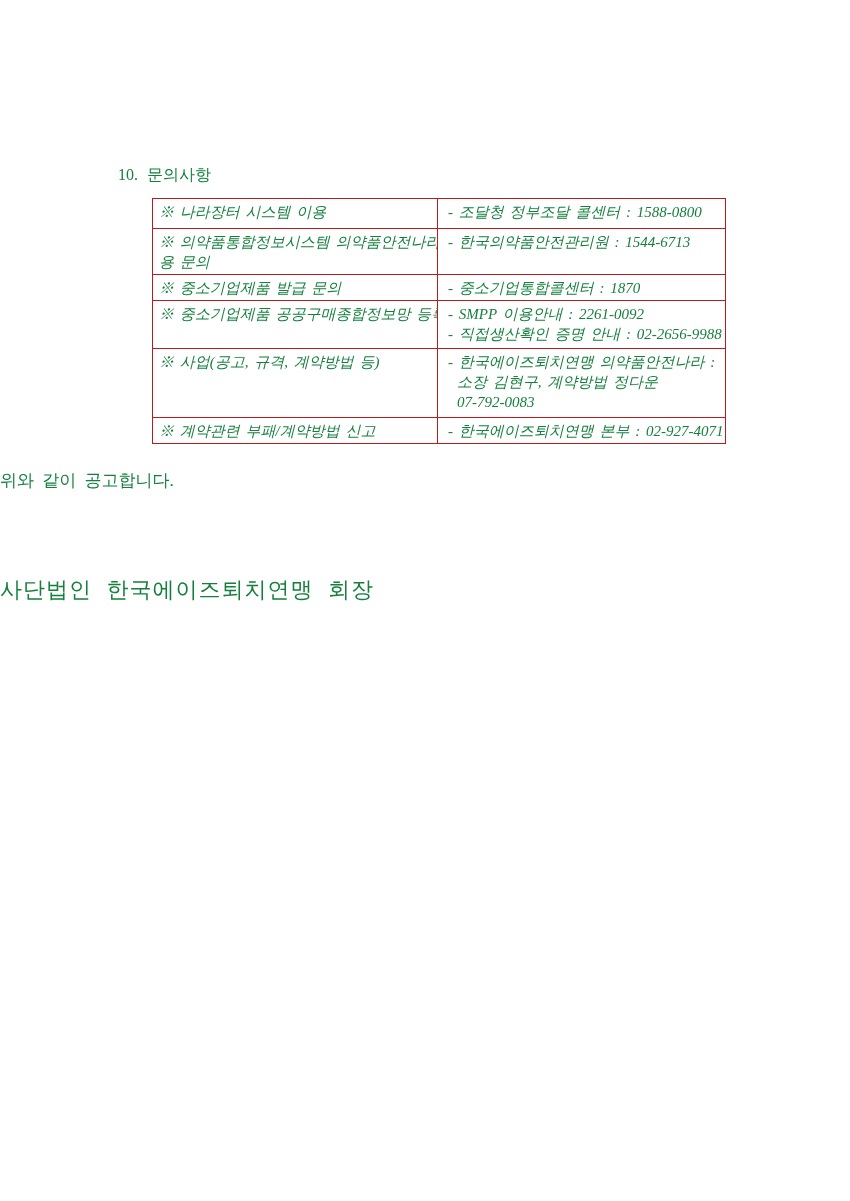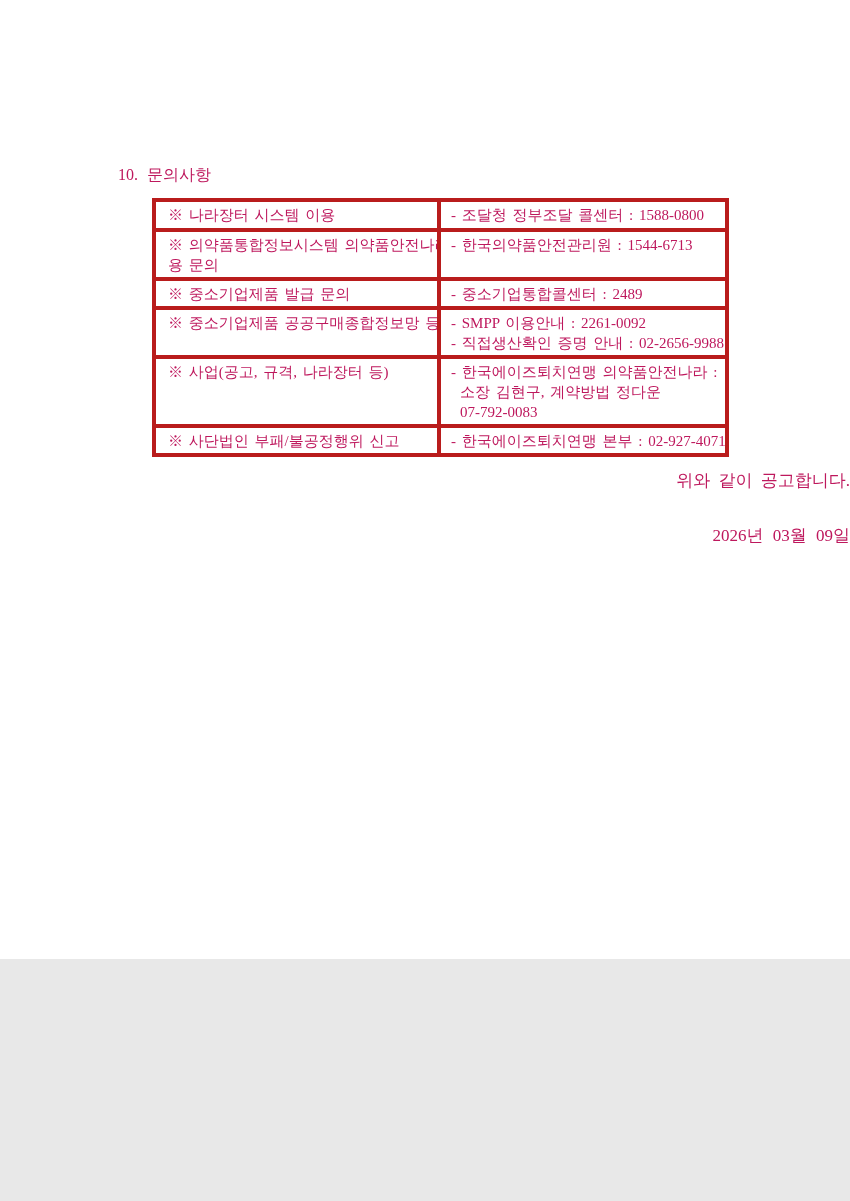--- a/index.html
+++ b/index.html
@@ -1,68 +1,69 @@
 <!DOCTYPE html>
 <html><head>
 <meta charset="utf-8">
 <style>
   * { margin: 0; padding: 0; box-sizing: border-box; }
   html, body { background: #e8e8e8; }
   .page {
     position: relative;
     width: 850px;
-    height: 959px;
+    height: 1201px;
     background: #ffffff;
     font-family: "Liberation Serif", "DejaVu Serif", serif;
-    color: #be185d;
+    color: #15803d;
     overflow: hidden;
   }
   .section-heading {
     position: absolute;
     left: 118px;
     top: 164px;
     font-size: 16px;
     line-height: 21px;
     white-space: nowrap;
   }
   .section-heading .section-number { margin-right: 9px; }
   table.contact-table {
     position: absolute;
     left: 152px;
     top: 198px;
     width: 573px;
     border-collapse: collapse;
     table-layout: fixed;
   }
   table.contact-table td {
-    border: 4px solid #b91c1c;
+    border: 1px solid #b91c1c;
     vertical-align: top;
     font-size: 15px;
     line-height: 20px;
-    padding: 3px 4px 2px 12px;
+    padding: 3px 4px 2px 6px;
     word-spacing: 2px;
     overflow: hidden;
+    font-style: italic;
   }
   table.contact-table col.col-left  { width: 285px; }
   table.contact-table col.col-right { width: 288px; }
   table.contact-table td.cell-right { padding-left: 10px; }
   table.contact-table tr:nth-child(1) td { height: 30px; }
   table.contact-table tr:nth-child(2) td { height: 38px; }
   table.contact-table tr:nth-child(3) td { height: 25px; }
   table.contact-table tr:nth-child(4) td { height: 48px; }
   table.contact-table tr:nth-child(5) td { height: 69px; }
   table.contact-table tr:nth-child(6) td { height: 26px; }
   .cell-line { white-space: nowrap; }
   td.cell-left  .cell-line.indent { }
   td.cell-right .cell-line.indent { margin-left: 9px; }
   .closing-line {
     position: absolute;
     left: 0;
     width: 850px;
-    text-align: right;
+    text-align: left;
     white-space: nowrap;
   }
   .closing-announcement { top: 470px; font-size: 17px; line-height: 21px; word-spacing: 4px; }
   .closing-date        { top: 525px; font-size: 17px; line-height: 22px; word-spacing: 5px; }
   .closing-signature   { top: 576px; font-size: 22px; line-height: 28px; word-spacing: 8px; letter-spacing: 1px; }
 </style>
 </head>
 <body>
 
 <div class="page">
@@ -92,51 +93,51 @@
           </td>
           <td class="cell-right">
             <div class="cell-line">- 한국의약품안전관리원 : 1544-6713</div>
           </td>
         </tr>
         <tr>
           <td class="cell-left">
             <div class="cell-line">※ 중소기업제품 발급 문의</div>
           </td>
           <td class="cell-right">
-            <div class="cell-line">- 중소기업통합콜센터 : 2489</div>
+            <div class="cell-line">- 중소기업통합콜센터 : 1870</div>
           </td>
         </tr>
         <tr>
           <td class="cell-left">
             <div class="cell-line">※ 중소기업제품 공공구매종합정보망 등록</div>
           </td>
           <td class="cell-right">
             <div class="cell-line">- SMPP 이용안내 : 2261-0092</div>
             <div class="cell-line">- 직접생산확인 증명 안내 :  02-2656-9988</div>
           </td>
         </tr>
         <tr>
           <td class="cell-left">
-            <div class="cell-line">※ 사업(공고, 규격, 나라장터 등)</div>
+            <div class="cell-line">※ 사업(공고, 규격, 계약방법 등)</div>
           </td>
           <td class="cell-right">
             <div class="cell-line">- 한국에이즈퇴치연맹 의약품안전나라 :</div>
             <div class="cell-line indent">소장 김현구, 계약방법 정다운</div>
             <div class="cell-line indent">07-792-0083</div>
           </td>
         </tr>
         <tr>
           <td class="cell-left">
-            <div class="cell-line">※ 사단법인 부패/불공정행위 신고</div>
+            <div class="cell-line">※ 계약관련 부패/계약방법 신고</div>
           </td>
           <td class="cell-right">
             <div class="cell-line">- 한국에이즈퇴치연맹 본부 : 02-927-4071</div>
           </td>
         </tr>
       </tbody>
   </table>
 
   <div class="closing-line closing-announcement">위와 같이 공고합니다.</div>
 
-  <div class="closing-line closing-date">2026년 03월 09일</div>
 
+  <div class="closing-line closing-signature">사단법인 한국에이즈퇴치연맹 회장</div>
 
 </div>
 
 </body></html>

